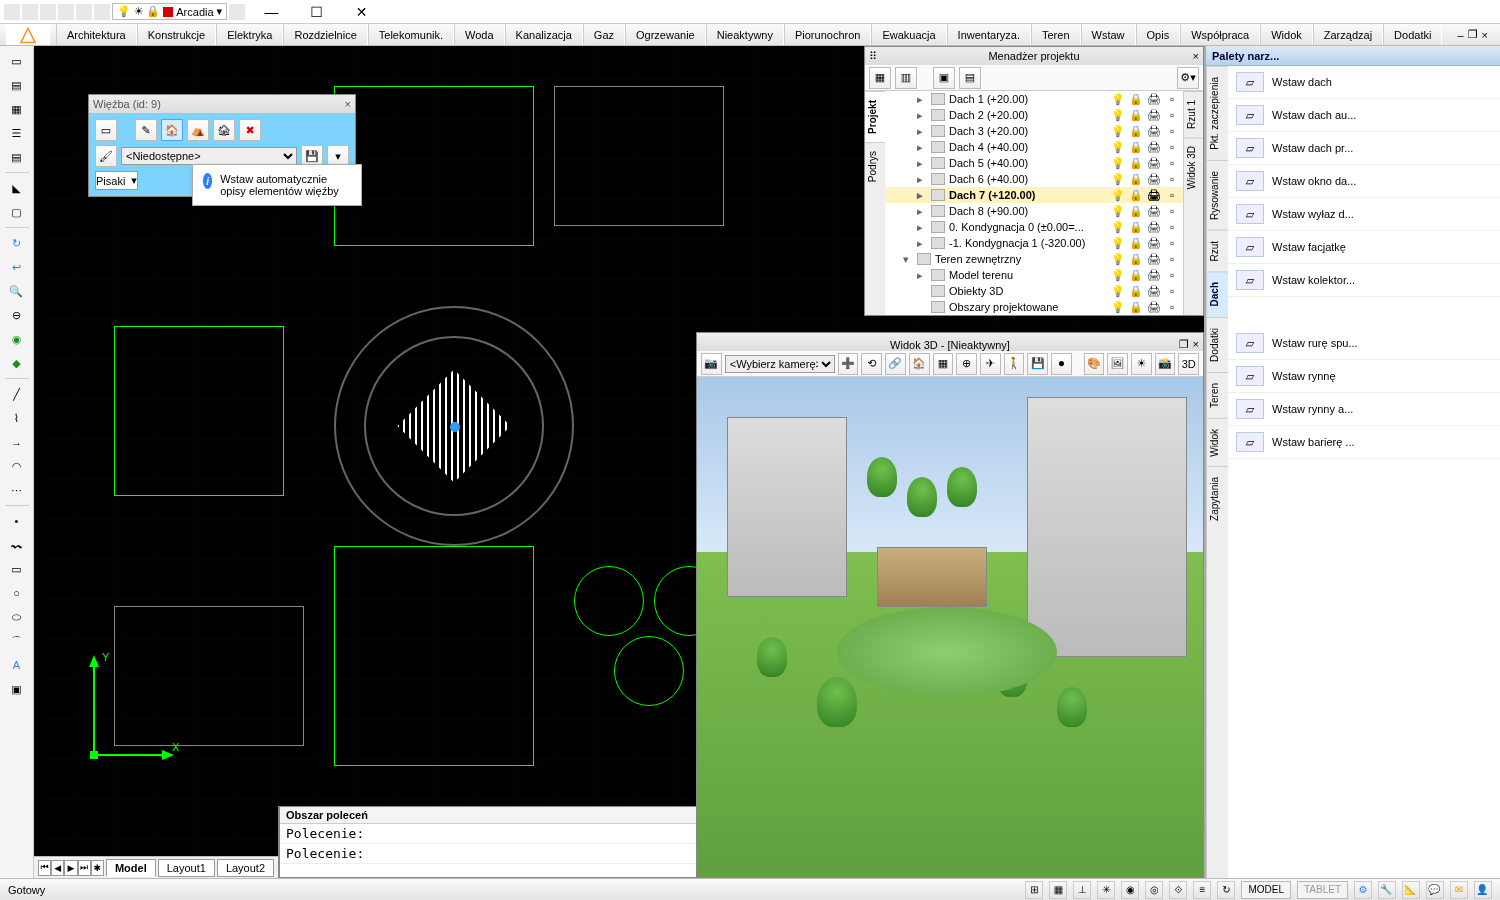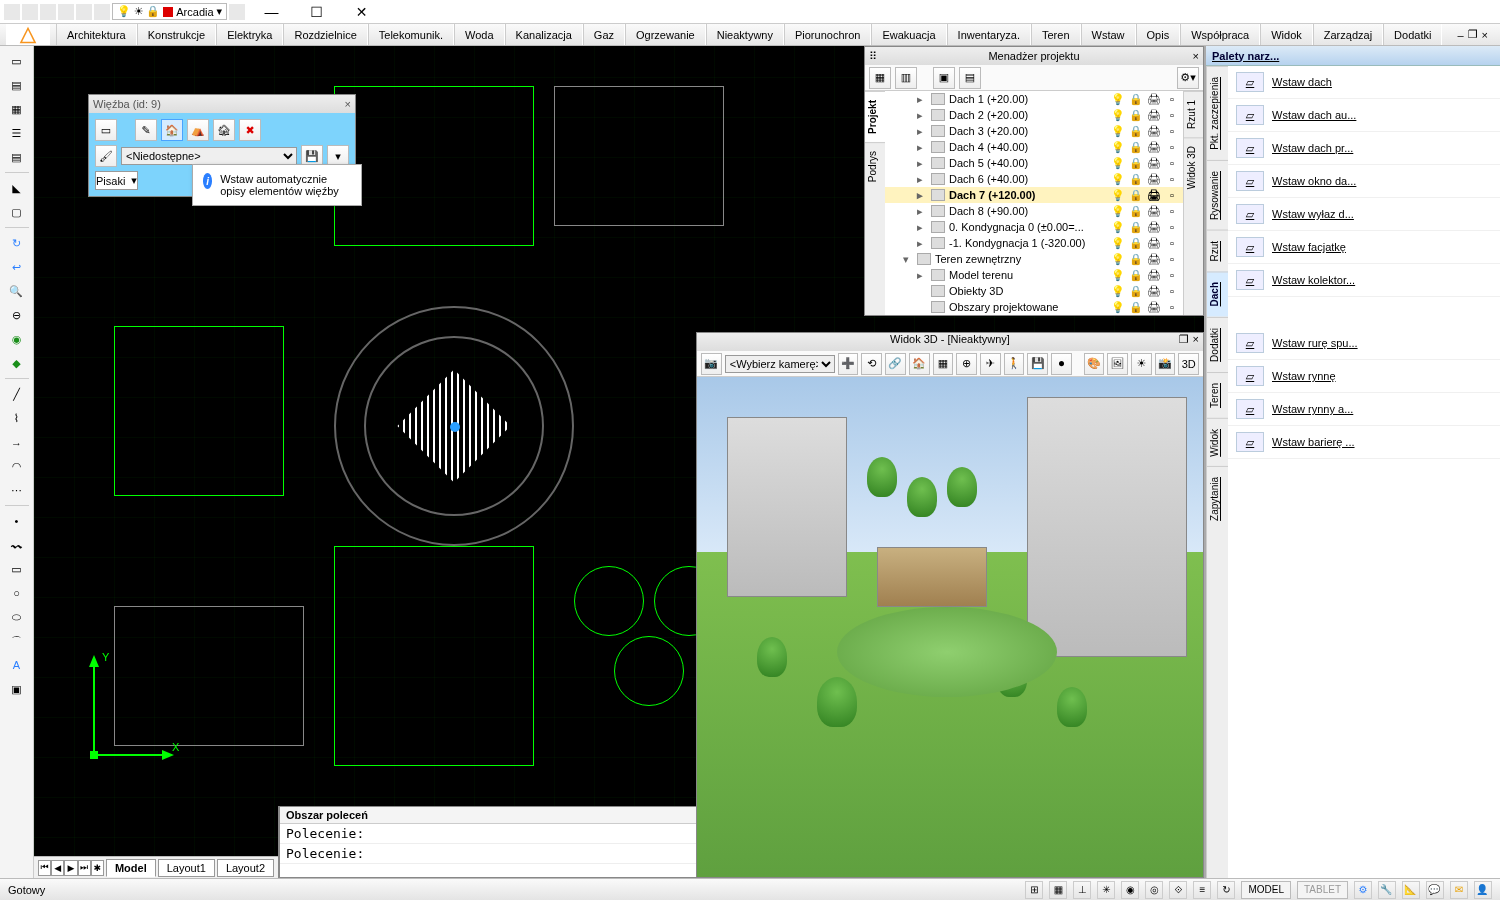--- a/index.html
+++ b/index.html
@@ -39,21 +39,21 @@
 .pisaki { border:1px solid #999; padding:2px 0; background:#fff; display:flex; align-items:center; gap:6px; }
 .tooltip { position:absolute; left:158px; top:118px; background:#fff; border:1px solid #aaa; padding:8px 10px; display:flex; gap:8px; align-items:flex-start; width:170px; box-shadow:2px 2px 5px rgba(0,0,0,0.25); z-index:5; }
 .tooltip .info { width:16px; height:16px; border-radius:50%; background:#2a7fff; color:#fff; display:flex; align-items:center; justify-content:center; font-weight:bold; font-style:italic; font-size:10px; }
 .cmdarea { position:absolute; left:244px; bottom:0; right:0; height:72px; background:#fff; border:1px solid #888; border-left:2px solid #888; font-family:Consolas,monospace; }
 .cmdarea .hdr { font-weight:bold; padding:2px 6px; background:#f4f4f4; border-bottom:1px solid #ccc; }
 .cmdarea .line { padding:2px 6px; border-bottom:1px solid #eee; font-family:Consolas,monospace; font-size:13px; }
 .tabs { position:absolute; left:0; bottom:0; height:22px; background:#f0f0f0; display:flex; align-items:center; padding:0 4px; gap:0; border-top:1px solid #bbb; width:244px; }
 .tabs .nav { width:14px; height:16px; border:1px solid #999; background:#fff; display:flex; align-items:center; justify-content:center; font-size:9px; }
 .tabs .tab { padding:2px 8px; border:1px solid #999; background:#fff; margin-left:2px; }
 .tabs .tab.active { background:#fff; font-weight:bold; border-bottom-color:#fff; }
-.rightstack { width:296px; display:flex; background:#f0f0f0;text-decoration:underline; }
+.rightstack { width:296px; display:flex; background:#f0f0f0; }
 .rightmain { flex:1; display:flex; flex-direction:column; border-left:2px solid #aaa; }
 .palettehdr { height:20px; background:linear-gradient(#dceaf7,#b6d2ee); color:#003; font-weight:bold; padding:2px 6px; border-bottom:1px solid #9bb; display:flex; align-items:center; }
 .sidecats { width:22px; background:#eee; border-left:1px solid #ccc; display:flex; flex-direction:column; }
 .sidecats .cat { flex:0 0 auto; writing-mode:vertical-rl; transform:rotate(180deg); padding:10px 2px; text-align:center; border-bottom:1px solid #ccc; font-size:10px; cursor:pointer; }
 .sidecats .cat.active { background:#d6ebff; color:#003; font-weight:bold; }
 .palettebody { flex:1; background:#fff; overflow:auto; }
 .pitem { display:flex; align-items:center; gap:8px; padding:6px 8px; border-bottom:1px solid #f0f0f0; cursor:pointer; }
 .pitem .picon { width:28px; height:20px; background:#eef; border:1px solid #bcd; display:flex; align-items:center; justify-content:center; }
 .pitem .plabel { flex:1; white-space:nowrap; overflow:hidden; text-overflow:ellipsis; }
 
@@ -67,21 +67,21 @@
 .projmgr .pmside .t.active { background:#fff; font-weight:bold; }
 .projmgr .tree { flex:1; background:#fff; max-height:252px; overflow:auto; }
 .treerow { display:flex; align-items:center; padding:1px 4px; gap:4px; }
 .treerow.sel { background:#fff3bf; font-weight:bold; }
 .treerow .exp { width:10px; color:#666; }
 .treerow .ticon { width:14px; height:12px; background:#ddd; border:1px solid #aaa; }
 .treerow .tlabel { flex:1; white-space:nowrap; overflow:hidden; text-overflow:ellipsis; }
 .treerow .tctl { width:14px; height:14px; display:flex; align-items:center; justify-content:center; }
 
 .view3d { position:absolute; right:0; top:286px; width:508px; bottom:0; border:1px solid #888; background:#f0f0f0; z-index:9; display:flex; flex-direction:column; }
-.view3d .vhdr { height:18px; background:linear-gradient(#eee,#ddd); display:flex; align-items:flex-start; justify-content:center; position:relative; }
+.view3d .vhdr { height:18px; background:linear-gradient(#eee,#ddd); display:flex; align-items:flex-end; justify-content:center; position:relative; }
 .view3d .vhdr .ctrls { position:absolute; right:4px; display:flex; gap:4px; }
 .view3d .vbar { height:26px; display:flex; align-items:center; gap:3px; padding:2px 4px; background:#fafafa; border-bottom:1px solid #ccc; }
 .view3d .vbody { flex:1; background:linear-gradient(#a8c8e8 0%, #d8e8f8 35%, #7fbf4f 35%, #5fa03f 100%); position:relative; overflow:hidden; }
 .bld { position:absolute; background:linear-gradient(#ddd,#bbb); border:1px solid #888; }
 .tree3d { position:absolute; width:30px; height:40px; background:radial-gradient(circle at 50% 30%, #6fbf4f, #2f7f1f); border-radius:50% 50% 40% 40%; }
 .statusbar { height:22px; background:linear-gradient(#fafafa,#e4e4e4); border-top:1px solid #bbb; display:flex; align-items:center; padding:0 8px; gap:6px; }
 .statusbar .stxt { flex:0 0 auto; }
 .statusbar .sfill { flex:1; }
 .statusbar .sbtn { height:18px; padding:0 6px; border:1px solid #bbb; background:#f4f4f4; font-size:10px; display:flex; align-items:center; }
 .statusbar .sicon { width:18px; height:18px; border:1px solid #ccc; display:flex; align-items:center; justify-content:center; font-size:10px; }

